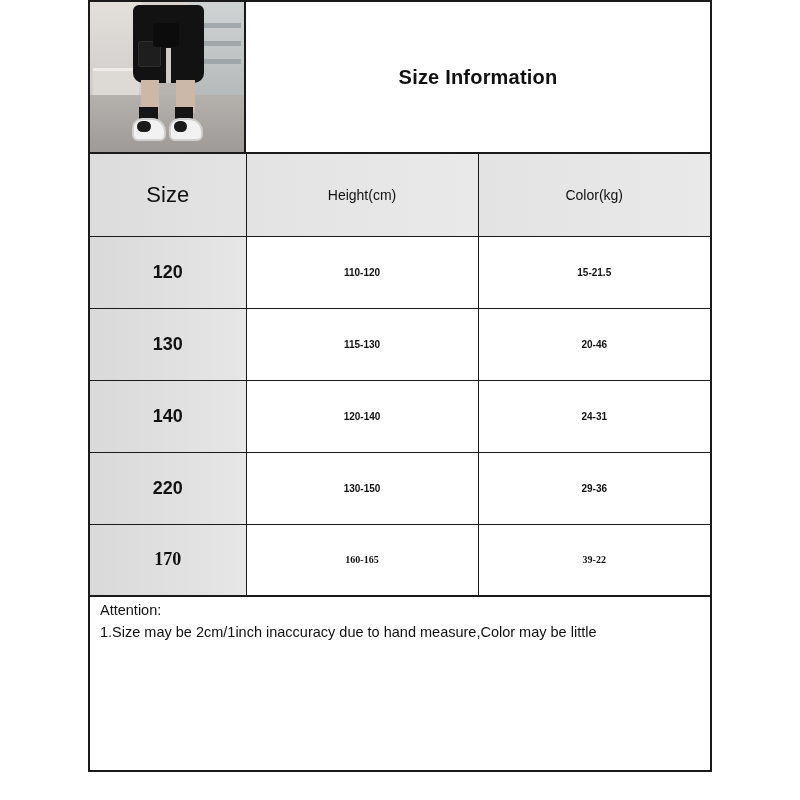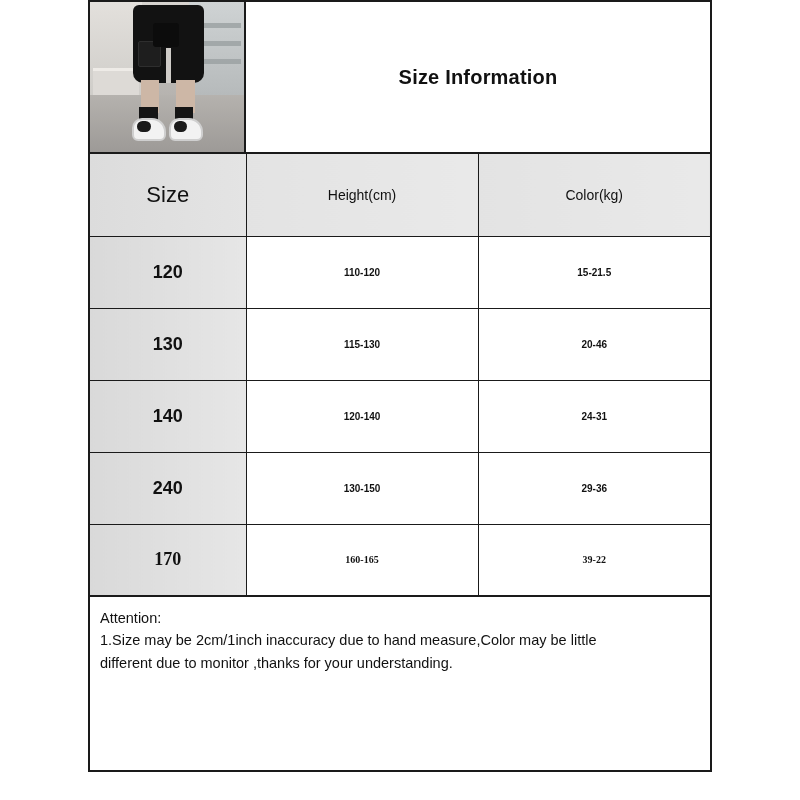--- a/index.html
+++ b/index.html
@@ -228,21 +228,21 @@
     font-size: 18px;
     background: linear-gradient(to right, #d9d9d9, #e6e6e6);
   }
   table.size-table tbody tr:last-child td {
     border-bottom: 2px solid #1a1a1a;
     font-family: Liberation Serif, serif;
   }
 
   
   .attention {
-    padding: 10px 8px 8px 10px;
+    padding: 2px 8px 8px 10px;
     box-sizing: border-box;
     height: 110px;
   }
   .attention .line {
     font-size: 14.5px;
     line-height: 1.55;
     color: #111111;
     white-space: nowrap;
   }
 </style>
@@ -301,32 +301,31 @@
           <td class="size-col">130</td>
           <td>115-130</td>
           <td>20-46</td>
         </tr>
         <tr>
           <td class="size-col">140</td>
           <td>120-140</td>
           <td>24-31</td>
         </tr>
         <tr>
-          <td class="size-col">240</td>
+          <td class="size-col">220</td>
           <td>130-150</td>
           <td>29-36</td>
         </tr>
         <tr>
           <td class="size-col">170</td>
           <td>160-165</td>
           <td>39-22</td>
         </tr>
       </tbody>
     </table>
 
     <div class="attention">
       <div class="line">Attention:</div>
       <div class="line">1.Size may be 2cm/1inch inaccuracy due to hand measure,Color may be little</div>
-      <div class="line">different due to monitor ,thanks for your understanding.</div>
     </div>
 
   </div>
 </div>
 
 </body></html>

